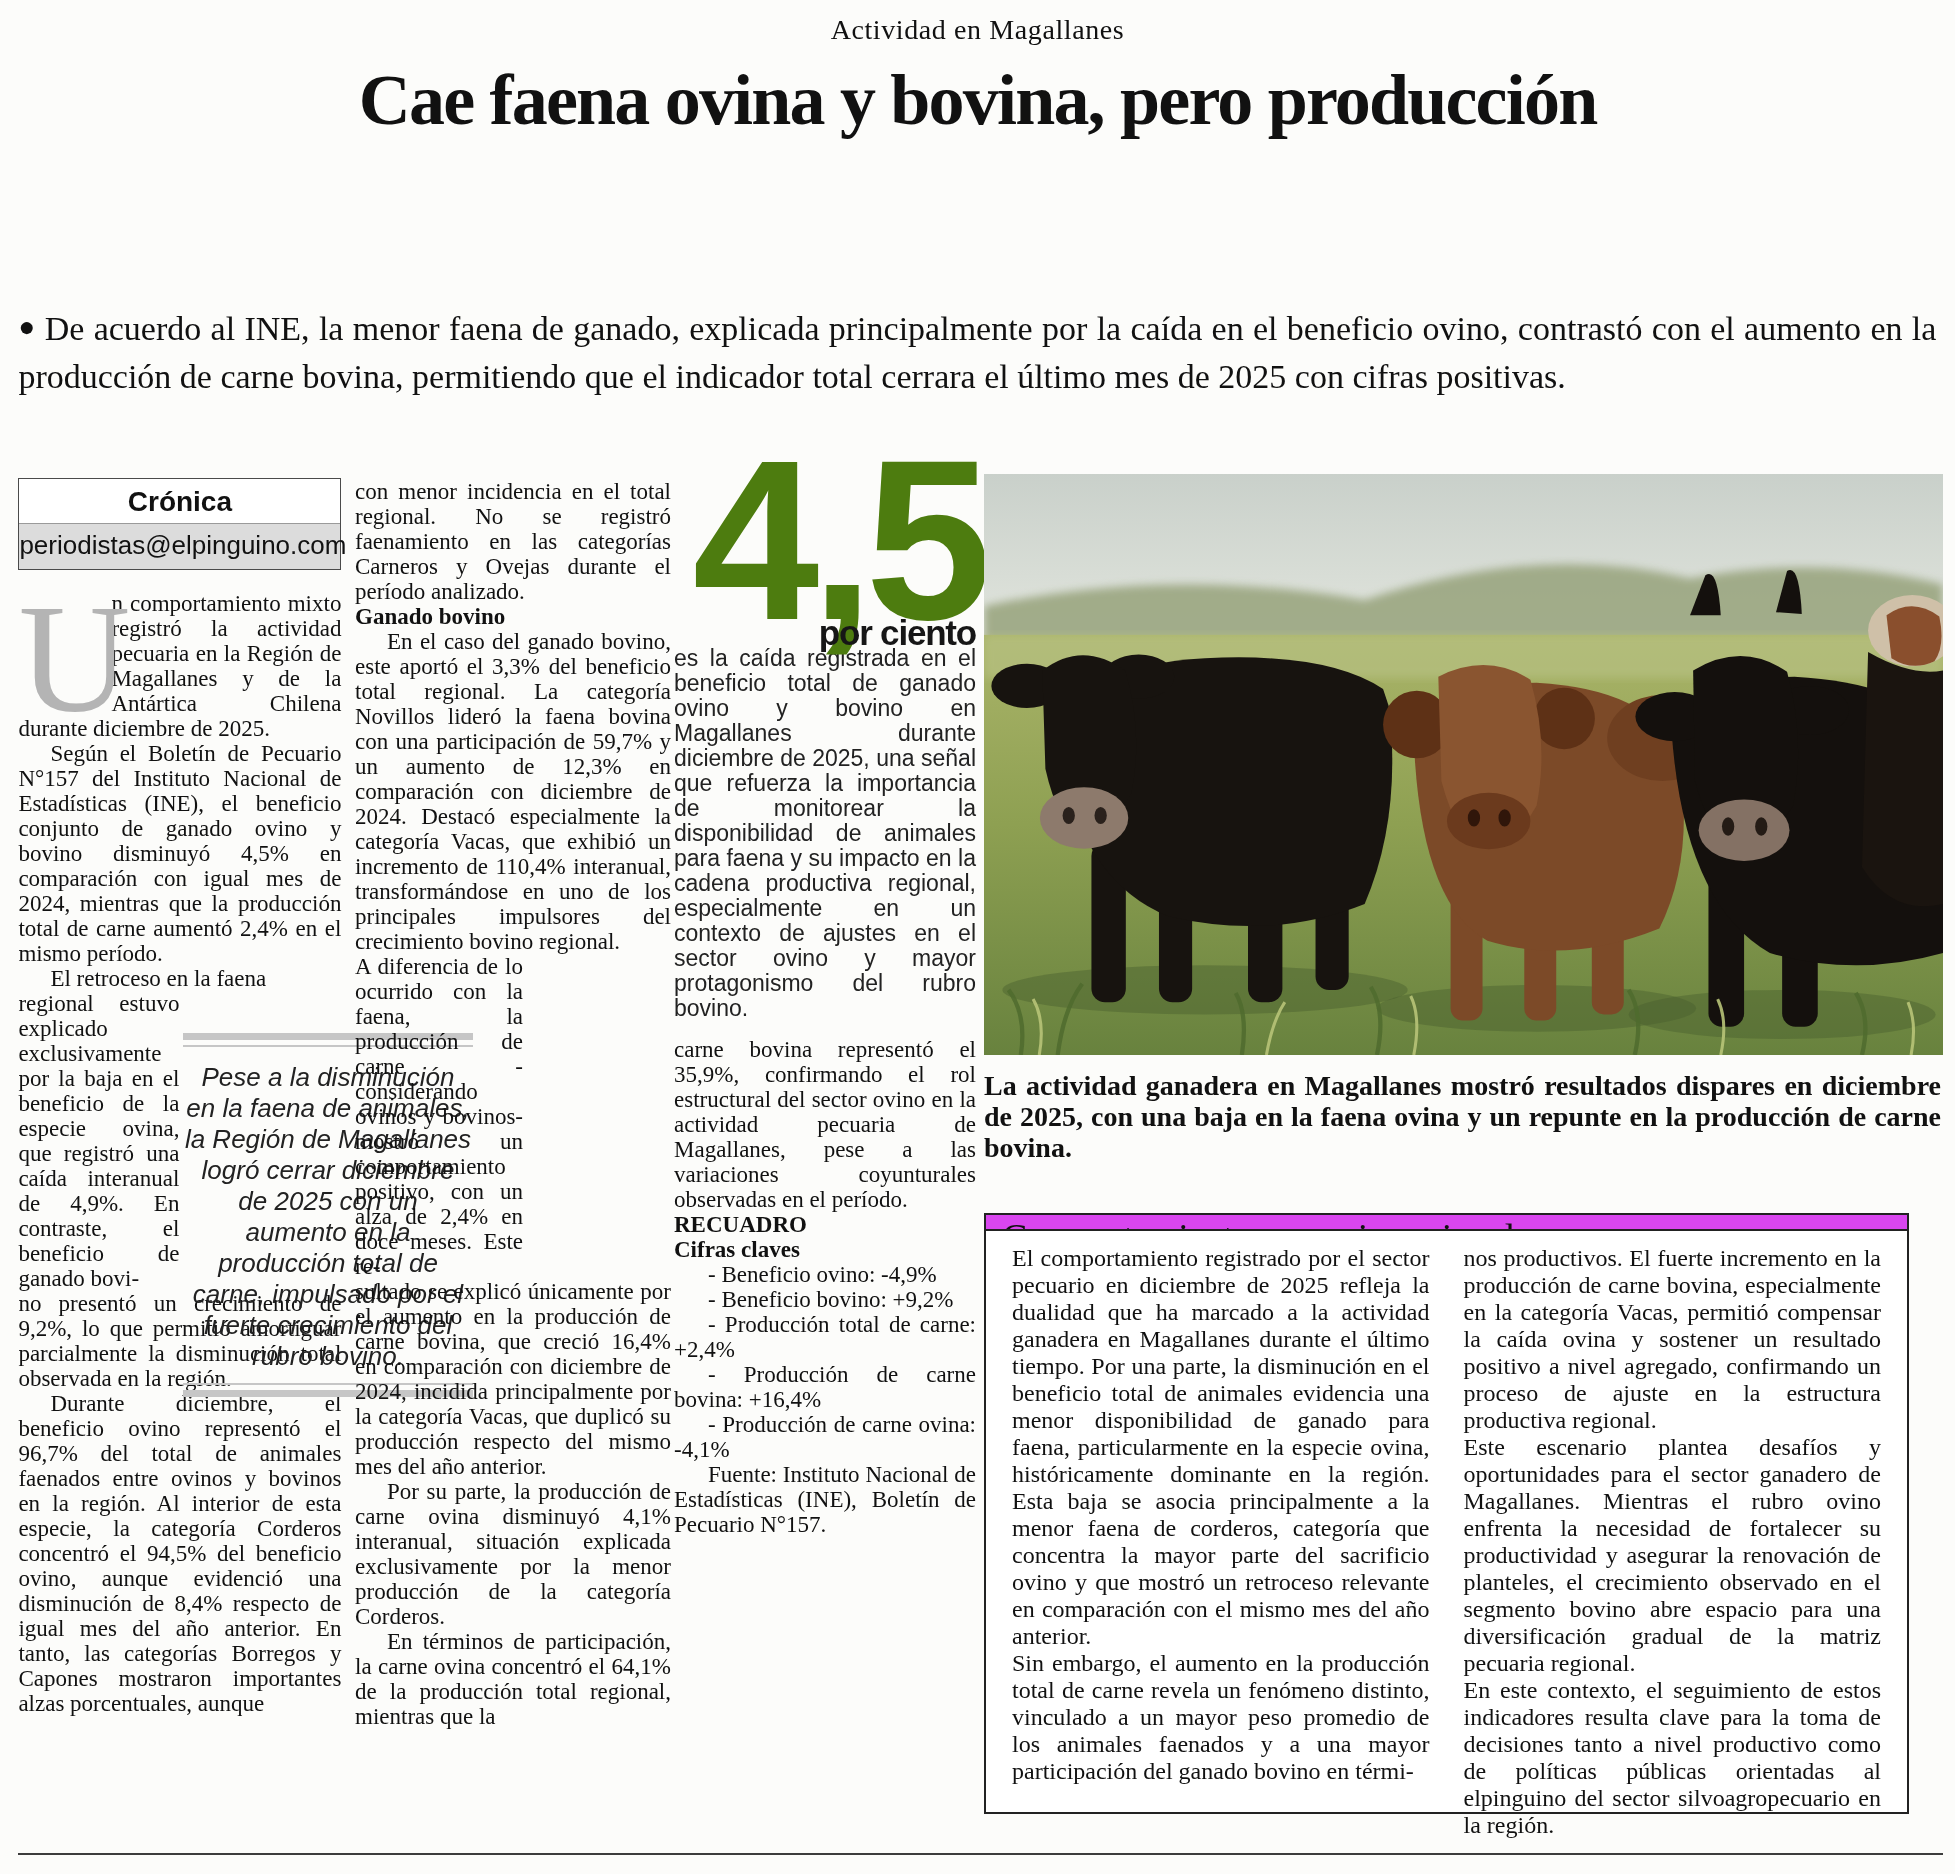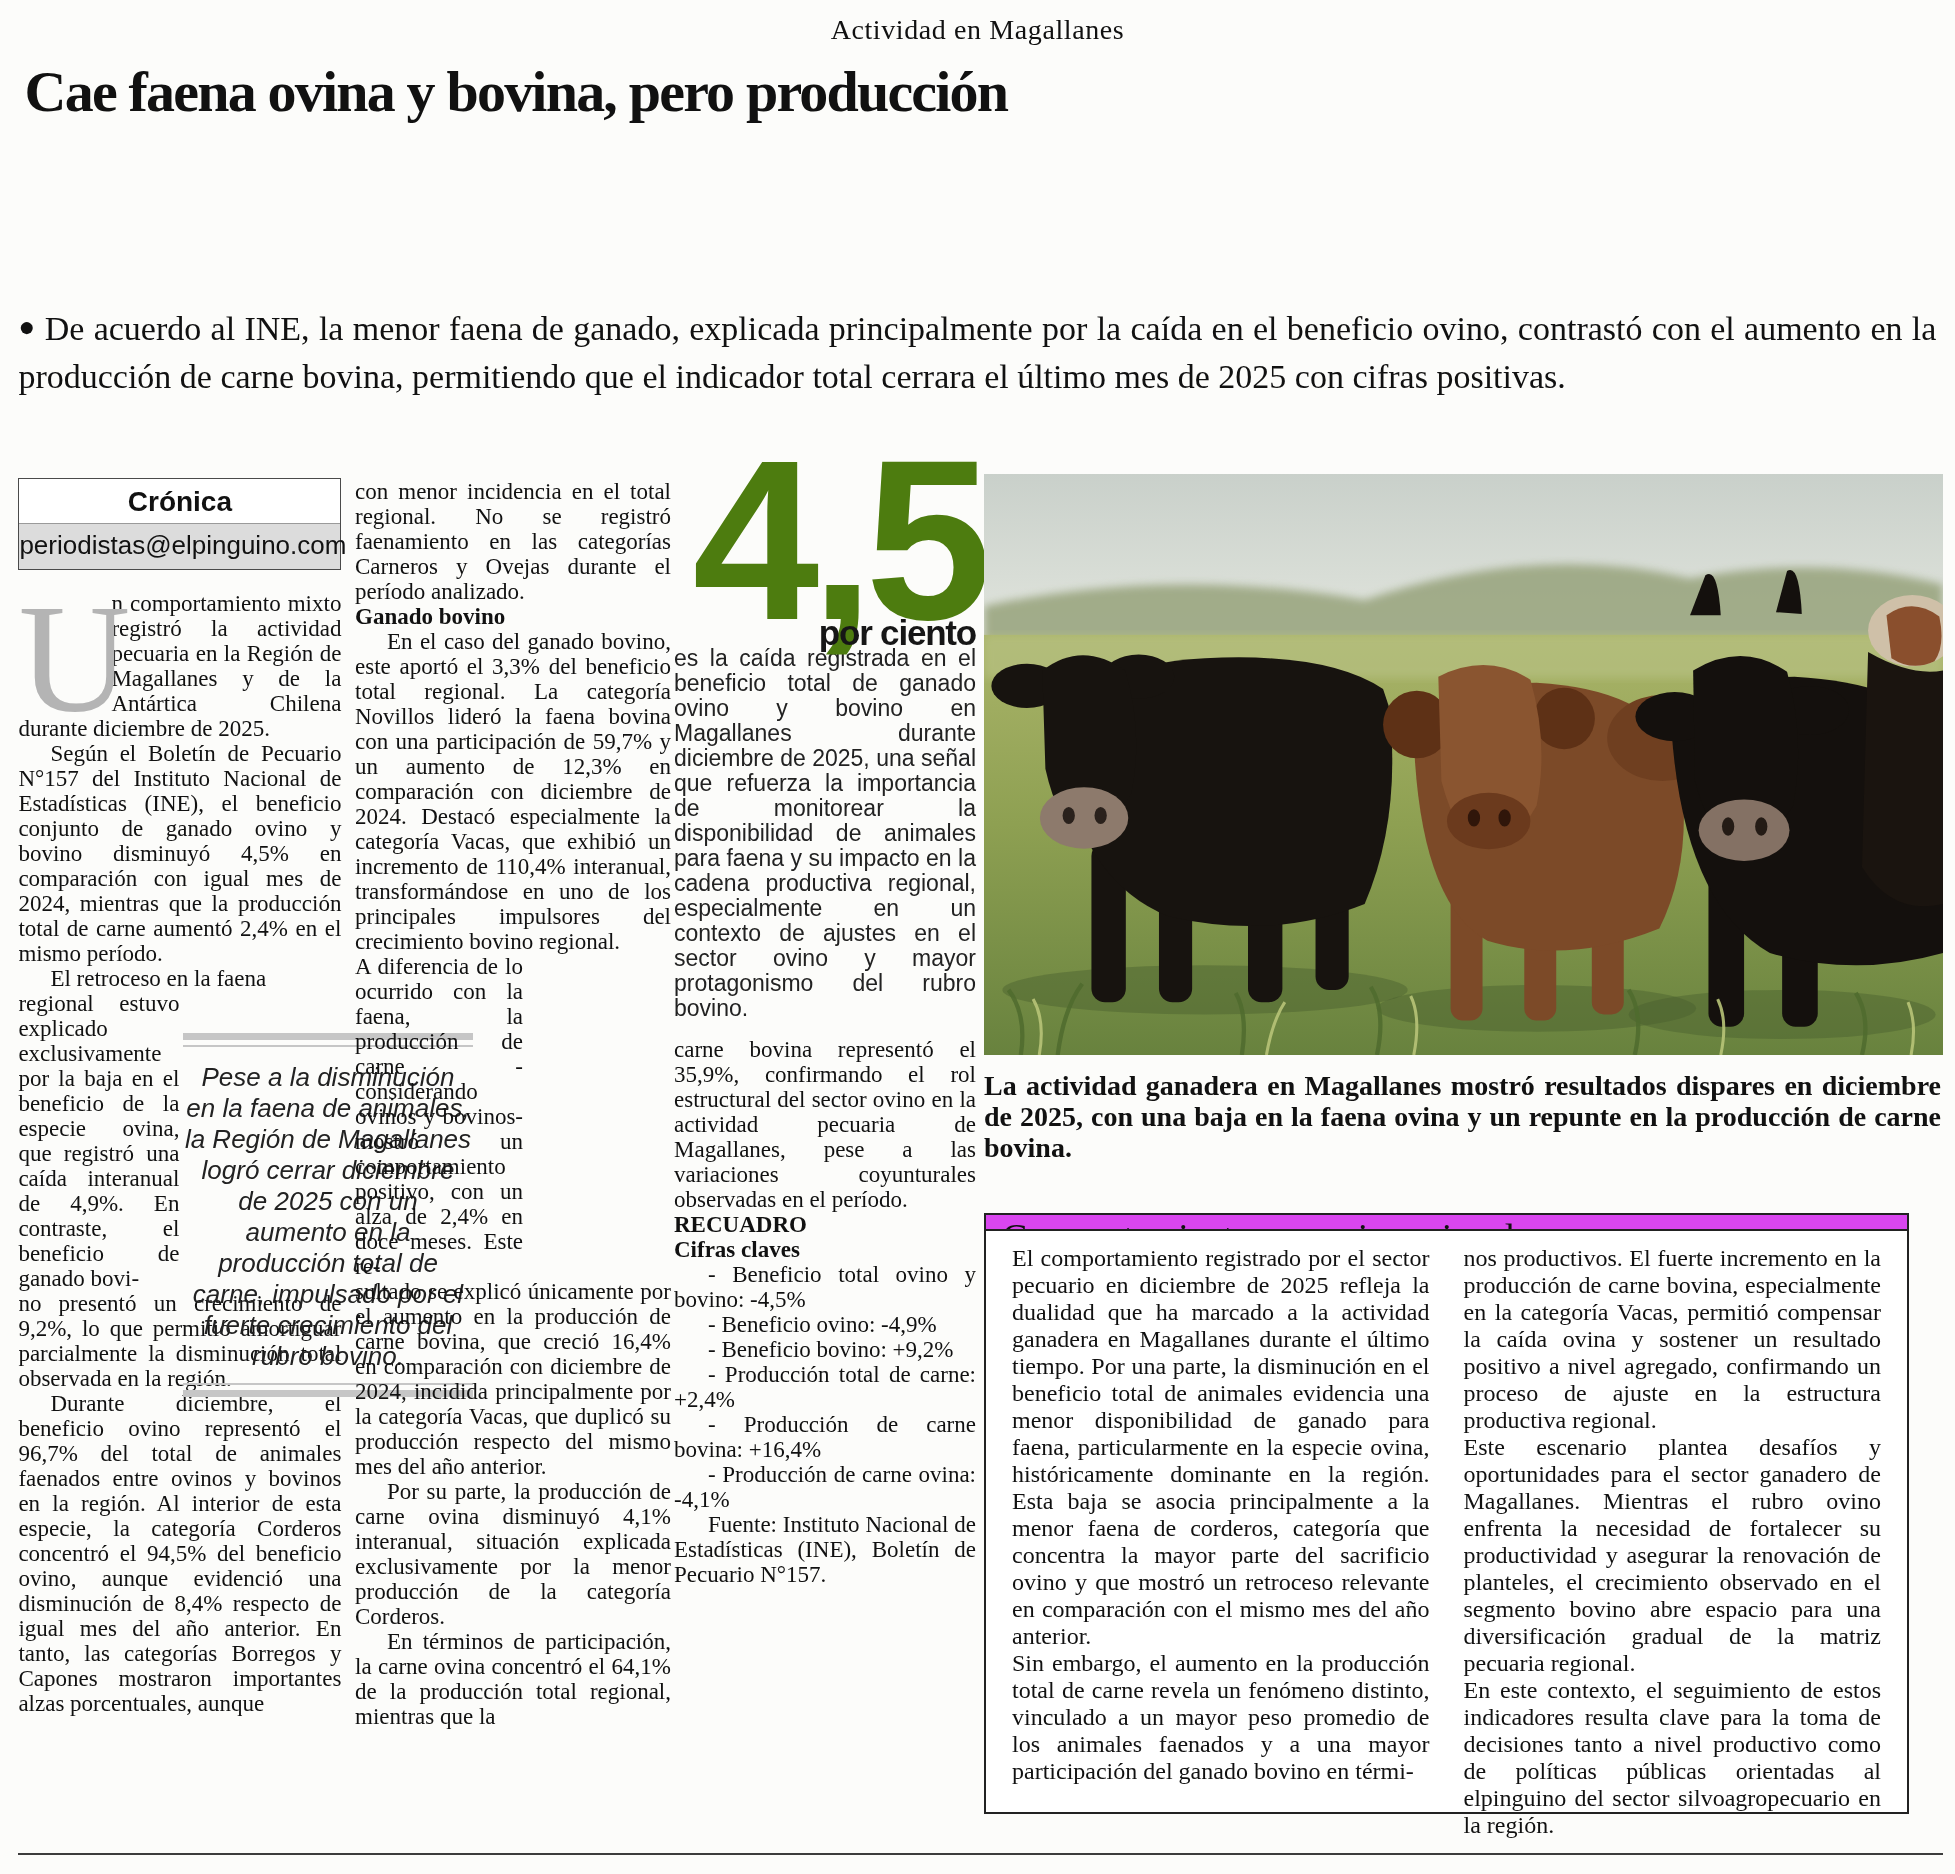--- a/index.html
+++ b/index.html
@@ -1,22 +1,22 @@
 <!DOCTYPE html>
 <html style="font-size:9.8px"><head>
 <meta charset="utf-8">
 <style>
   html,body{margin:0;padding:0;background:#777;}
   .page{position:relative;width:1955px;height:1874px;background:#fcfcfa;
         font-family:"Liberation Serif",serif;color:#111;overflow:hidden;}
 
   .kicker{position:absolute;top:13.5px;left:0;width:100%;text-align:center;
           font-size:28px;letter-spacing:0.6px;}
-  .headline{position:absolute;top:54px;left:24.6px;width:1906px;text-align:left;
-            font-weight:bold;font-size:58px;line-height:1.3;letter-spacing:-1.8px;}
+  .headline{position:absolute;top:54px;left:24.6px;width:1906px;text-align:center;
+            font-weight:bold;font-size:72px;line-height:1.3;letter-spacing:-1.8px;}
   .lead{position:absolute;top:305px;left:18.4px;width:1918px;font-size:34px;
         line-height:1.4;text-align:justify;margin:0;}
   .lead .bullet{font-size:28px;vertical-align:3.7px;padding-right:8.6px;}
 
   .col{position:absolute;}
   .col1{left:18.4px;top:478px;width:323px;}
   .col2{left:355px;top:479px;width:316px;}
   .col3{left:674px;top:464px;width:302px;}
   .col p{margin:0;font-size:23px;line-height:25px;text-align:justify;}
   .indent{text-indent:32px;}
@@ -122,21 +122,20 @@
 
   <div class="col col3">
     <div class="bignum">
       <span class="num">4,5</span>
       <span class="pc">por ciento</span>
     </div>
     <p class="stat">es la caída registrada en el beneficio total de ganado ovino y bovino en Magallanes durante diciembre de 2025, una señal que refuerza la importancia de monitorear la disponibilidad de animales para faena y su impacto en la cadena productiva regional, especialmente en un contexto de ajustes en el sector ovino y mayor protagonismo del rubro bovino.</p>
     <p class="serifp">carne bovina representó el 35,9%, confirmando el rol estructural del sector ovino en la actividad pecuaria de Magallanes, pese a las variaciones coyunturales observadas en el período.</p>
     <p class="recuadro">RECUADRO</p>
     <p class="cifras">Cifras claves</p>
-    <p class="kv">- Beneficio total ovino y bovino: -4,5%</p>
     <p class="kv">- Beneficio ovino: -4,9%</p>
     <p class="kv">- Beneficio bovino: +9,2%</p>
     <p class="kv">- Producción total de carne: +2,4%</p>
     <p class="kv">- Producción de carne bovina: +16,4%</p>
     <p class="kv">- Producción de carne ovina: -4,1%</p>
     <p class="fuente">Fuente: Instituto Nacional de Estadísticas (INE), Boletín de Pecuario N°157.</p>
   </div>
 
   <div class="photo">
     <svg viewBox="0 0 1562 946" preserveAspectRatio="none">

